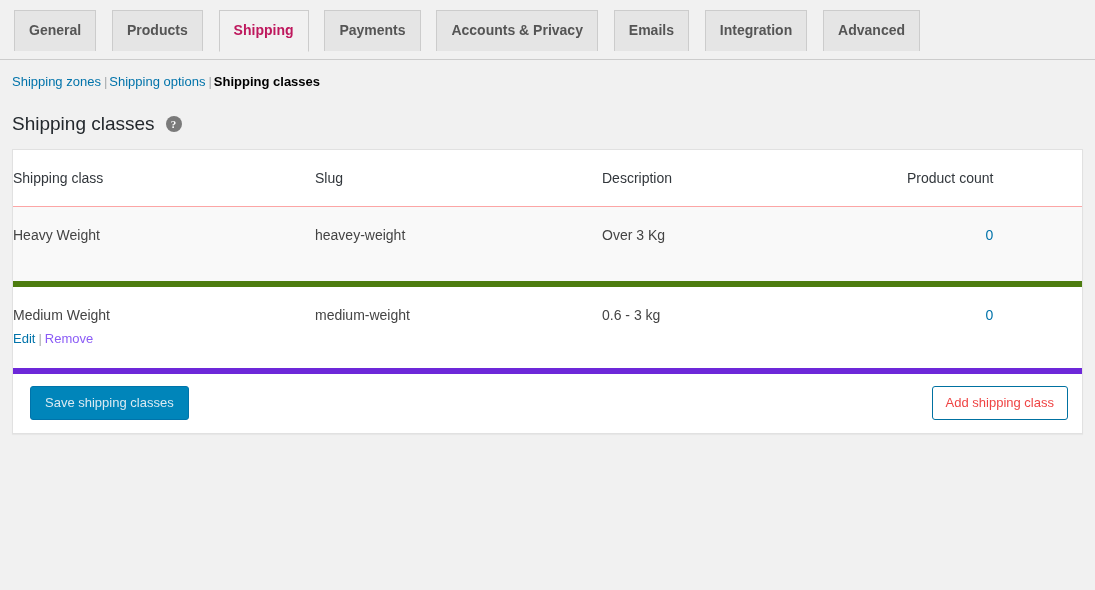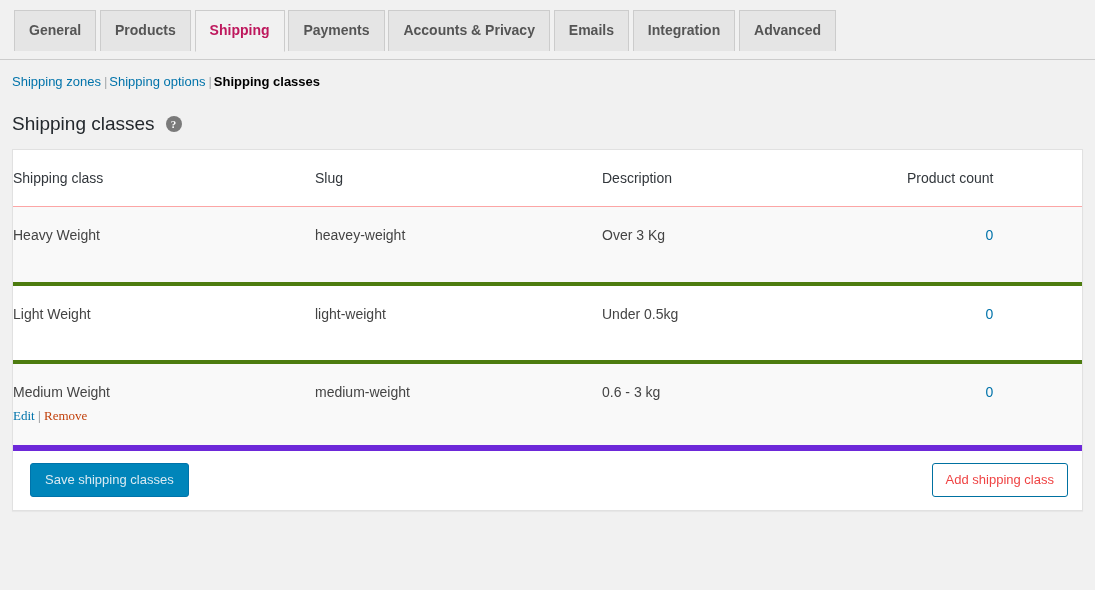--- a/index.html
+++ b/index.html
@@ -23,21 +23,21 @@
     padding: 9px 0 0 14px;
     border-bottom: 1px solid #ccc;
     height: 60px;
     background: #f1f1f1;
     line-height: 1;
   }
   .nav-tab {
     display: inline-block;
     position: relative;
     top: 1px;
-    margin: 0 0 -1px 0;
+    margin: 0 12px -1px 0;
     padding: 10px 14px 11px;
     font-size: 14px;
     line-height: 1.33;
     font-weight: 600;
     background: #e5e5e5;
     color: #555;
     border: 1px solid #ccc;
     border-bottom: none;
     text-decoration: none;
     vertical-align: top;
@@ -121,40 +121,39 @@
   th.col-class, td.col-class { width: 302px; padding-left: 17px; }
   th.col-slug, td.col-slug { width: 287px; }
   th.col-desc, td.col-desc { width: 305px; }
   th.col-count, td.col-count { width: auto; text-align: center; }
 
   table.wc-shipping-classes tbody td {
     padding: 20px 10px 20px 0;
     font-size: 14px;
     color: #444;
     vertical-align: top;
-    border-bottom: 4px solid #4d7c0f;
+    border-bottom: 6px solid #4d7c0f;
     height: 78px;
   }
   table.wc-shipping-classes tbody tr:nth-child(odd) td { background: #f9f9f9; }
   table.wc-shipping-classes tbody tr:nth-child(even) td { background: #fff; }
   table.wc-shipping-classes tbody tr:last-child td { border-bottom: 6px solid #6d28d9; }
   td.col-class { padding-left: 17px; }
 
   .row-actions {
     margin-top: 7px;
     font-size: 13px;
     color: #a7aaad;
     line-height: 1.4;
   }
   .row-actions a {
     text-decoration: none;
     color: #0073aa;
-    font-family: Liberation Serif, serif;
-  }
-  .row-actions a.delete { color: #c2410c; }
+  }
+  .row-actions a.delete { color: #8b5cf6; }
   .row-actions .sep { padding: 0 3px; color: #a7aaad; }
 
   .count-link {
     color: #0073aa;
     text-decoration: none;
     font-size: 14px;
   }
 
   
   .table-footer {
@@ -226,30 +225,20 @@
           <span>Heavy Weight</span>
         </td>
         <td class="col-slug">heavey-weight</td>
         <td class="col-desc">Over 3 Kg</td>
         <td class="col-count">
           <a class="count-link">0</a>
         </td>
       </tr>
       <tr>
         <td class="col-class">
-          <span>Light Weight</span>
-        </td>
-        <td class="col-slug">light-weight</td>
-        <td class="col-desc">Under 0.5kg</td>
-        <td class="col-count">
-          <a class="count-link">0</a>
-        </td>
-      </tr>
-      <tr>
-        <td class="col-class">
           <span>Medium Weight</span>
           <div class="row-actions">
             <a>Edit</a><span class="sep">|</span><a class="delete">Remove</a>
           </div>
         </td>
         <td class="col-slug">medium-weight</td>
         <td class="col-desc">0.6 - 3 kg</td>
         <td class="col-count">
           <a class="count-link">0</a>
         </td>

